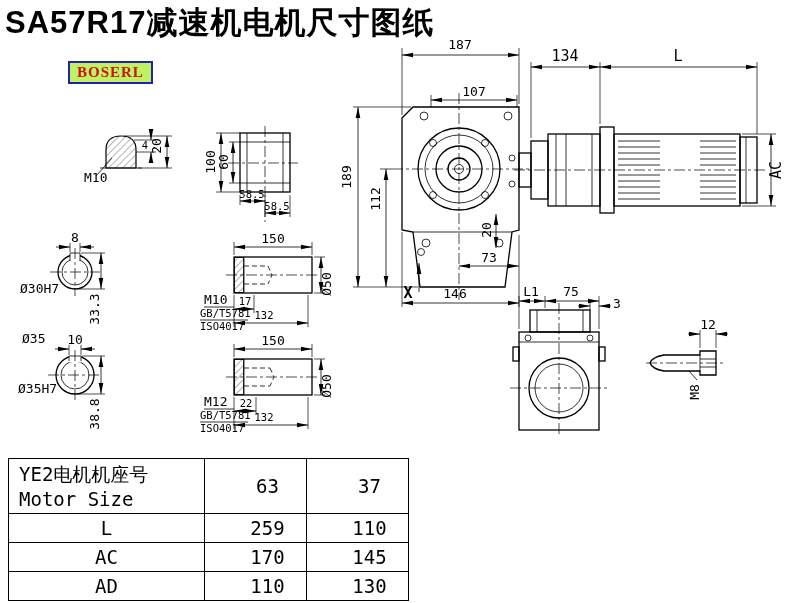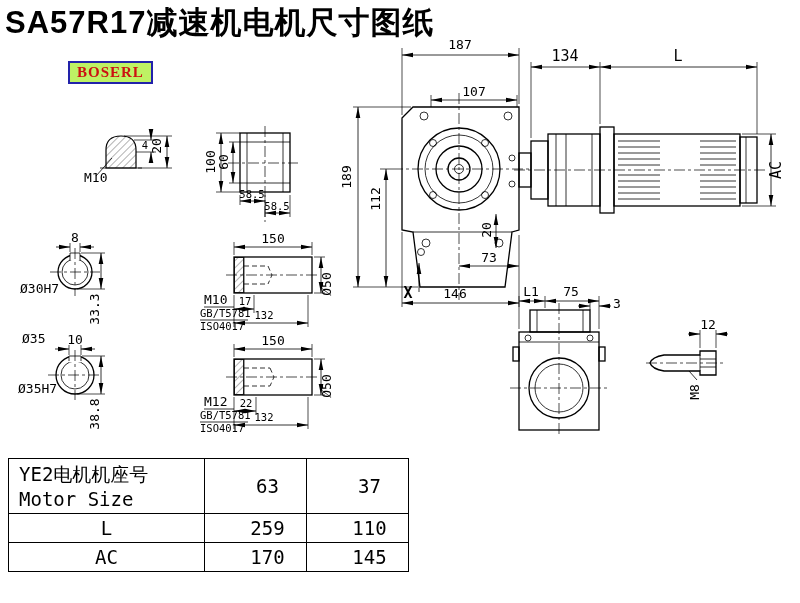--- a/index.html
+++ b/index.html
@@ -355,16 +355,21 @@
     <tr>
       <td class="lab">L</td>
       <td class="val">259</td>
       <td class="val">110</td>
     </tr>
     <tr>
       <td class="lab">AC</td>
       <td class="val">170</td>
       <td class="val">145</td>
     </tr>
+    <tr>
+      <td class="lab">AD</td>
+      <td class="val">110</td>
+      <td class="val">130</td>
+    </tr>
   </tbody>
     </table>
 
 </div>
 
 </body></html>

